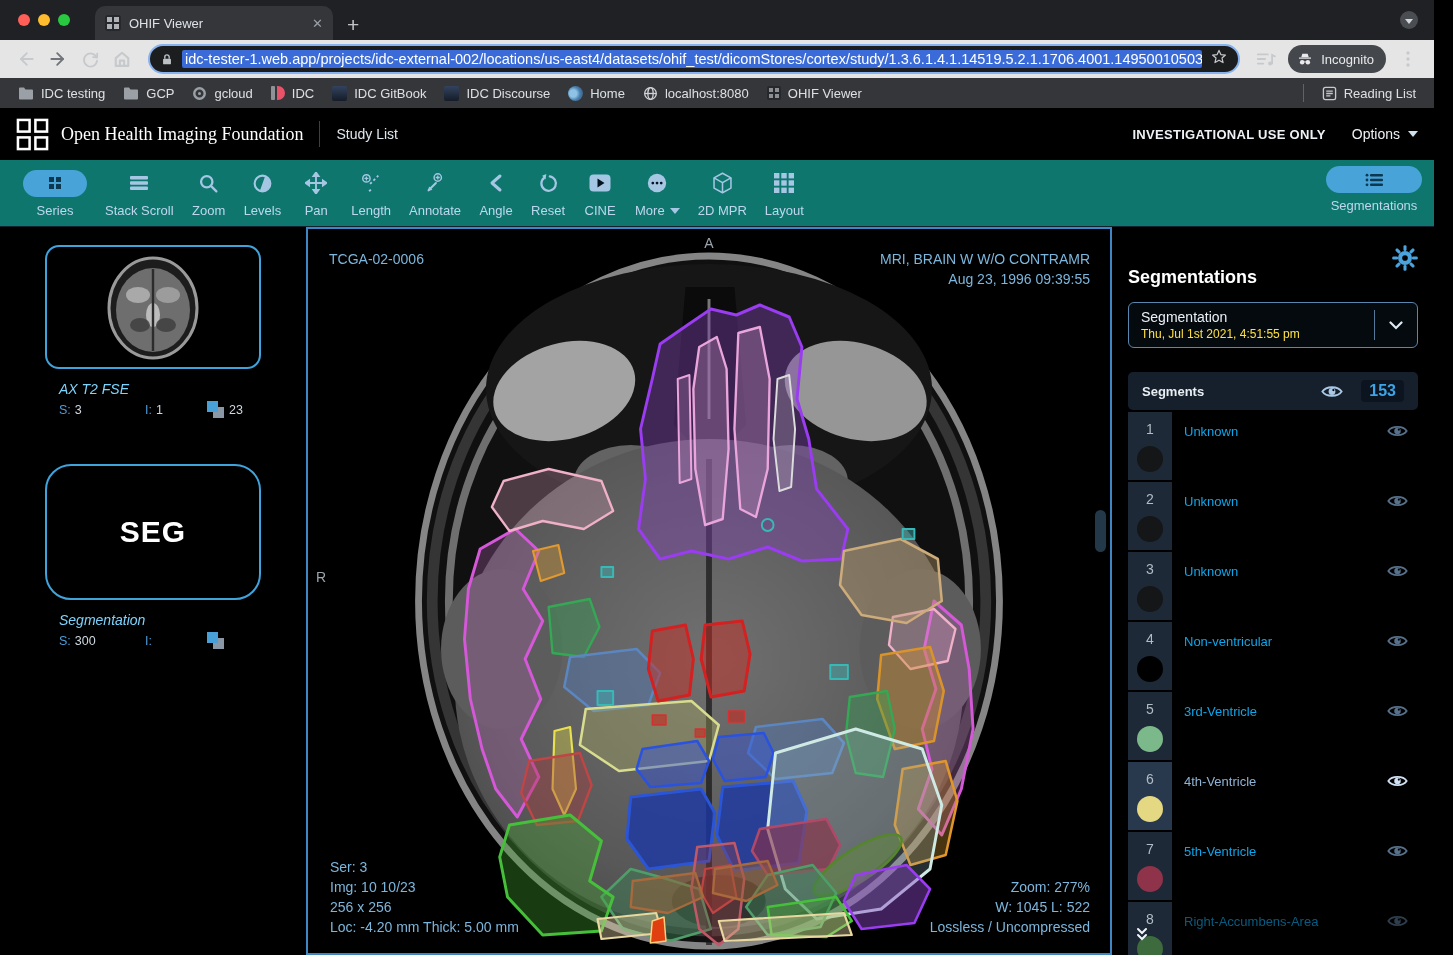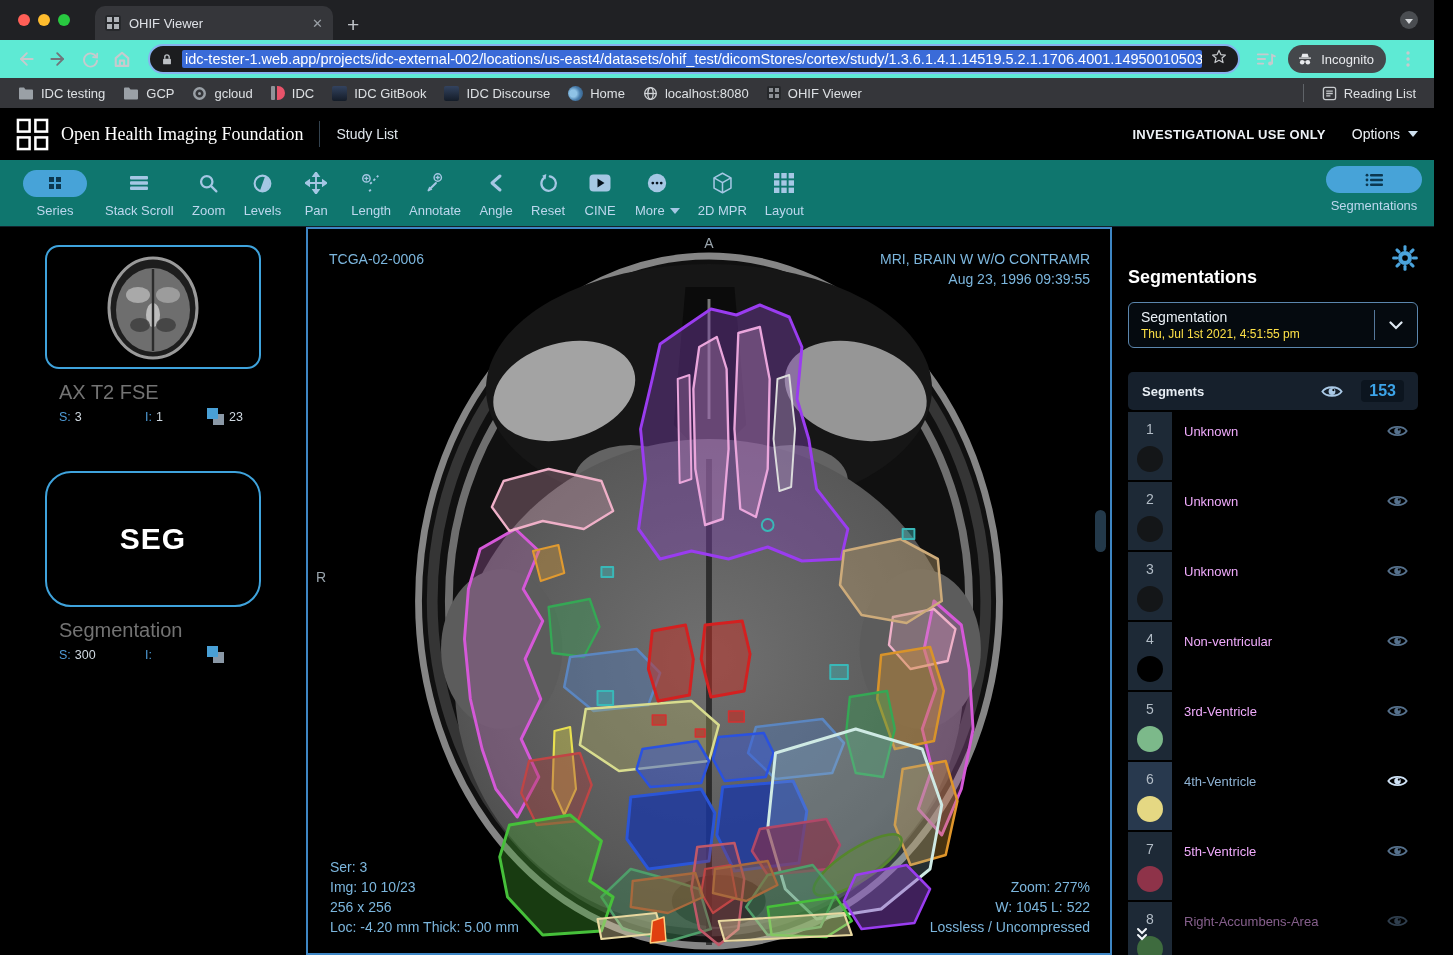--- a/index.html
+++ b/index.html
@@ -17,21 +17,21 @@
     grid-template-columns:5px 5px; grid-template-rows:5px 5px; gap:2px; place-content:center; flex:none;}
   .tab-fav i { background:#aeb2b7; display:block; }
   .tab-title { flex:1; font-size:13px; color:#dee1e6; white-space:nowrap; overflow:hidden; }
   .tab-close { color:#9aa0a6; font-size:13px; cursor:default; }
   .newtab { margin-left:14px; margin-bottom:5px; color:#c0c4c9; font-size:21px; line-height:21px; }
   .tb-badge { position:absolute; right:16px; top:11px; width:18px; height:18px; border-radius:50%;
     background:#4a4d51; display:flex; align-items:center; justify-content:center; }
   .tb-badge span { width:0; height:0; border-left:4px solid transparent; border-right:4px solid transparent;
     border-top:5px solid #d5d8db; margin-top:2px; }
 
-  .navbar { height:38px; background:#5eead4; display:flex; align-items:center; padding:0 12px; gap:4px; flex:none; }
+  .navbar { height:38px; background:#e5e5e5; display:flex; align-items:center; padding:0 12px; gap:4px; flex:none; }
   .navico { width:28px; height:28px; display:flex; align-items:center; justify-content:center; flex:none; }
   .urlpill { flex:1; height:30px; margin:0 8px; background:#1c1d1f; border:2px solid #86b2ef; border-radius:16px;
     display:flex; align-items:center; padding:0 10px; min-width:0; }
   .urltext { font-size:14.5px; color:#fff; background:#3a6bd8; padding:1px 3px; border-radius:2px;
     white-space:nowrap; overflow:hidden; flex:0 1 auto; }
   .pill-star { margin-left:auto; flex:none; padding-left:8px; }
   .chip { height:28px; background:#44474b; border-radius:14px; display:flex; align-items:center;
     gap:7px; padding:0 12px 0 8px; color:#e8eaed; font-size:13px; flex:none; margin:0 4px; }
 
   .bookbar { height:30px; background:#35363a; display:flex; align-items:center; padding:0 10px; gap:2px; flex:none; }
@@ -70,21 +70,21 @@
 
   .content { flex:1; display:flex; min-height:0; }
 
   
   .sidebar { width:306px; background:#000; padding-top:18px; flex:none; }
   .thumbcard { width:216px; margin:0 auto; }
   .thumbframe { height:124px; border:2px solid #3fa3dc; border-radius:14px; background:#000;
     display:flex; align-items:center; justify-content:center; overflow:hidden; }
   .thumbframe.seg { height:136px;border-radius:26px; }
   .segtext { font-size:30px; font-weight:600; color:#fff; letter-spacing:1px; }
-  .thumbtitle { margin:12px 0 4px 14px; font-size:20px; color:#737373; }
+  .thumbtitle { margin:12px 0 4px 14px; font-size:14px; color:#7dd3fc;font-style:italic; }
   .thumbmeta { display:flex; align-items:center; margin-left:14px; font-size:12.5px; color:#cfd8e0; }
   .mk { color:#4f9cd8; margin-right:4px; }
   .mi { margin-right:6px; }
   .meta-s { width:86px; display:flex; }
   .meta-i { width:62px; display:flex; }
   .stackico { position:relative; width:17px; height:17px; margin-right:5px; }
   .stackico .b1 { position:absolute; right:0; bottom:0; width:11px; height:11px; background:#8a98a6; }
   .stackico .b2 { position:absolute; left:0; top:0; width:11px; height:11px; background:#49a0d6; }
   .gap2 { height:46px; }
 
@@ -110,21 +110,21 @@
   .seghead .lbl { font-size:13px; font-weight:bold; color:#e8eef4; }
   .seghead .eye { margin-left:auto; color:#aac9e6; display:flex; }
   .segcount { margin-left:18px; background:#0c151f; color:#3da4e8; font-size:16px; font-weight:bold;
     padding:2px 8px; border-radius:4px; }
   .seg-list { margin-top:2px; height:calc(100% - 180px); overflow:hidden; position:relative; }
   .seg-row { display:flex; height:68px; margin-bottom:2px; }
   .seg-left { width:44px; background:#1d2936; display:flex; flex-direction:column; align-items:center; padding-top:9px; flex:none; }
   .seg-num { font-size:14px; color:#b2bcc6; }
   .seg-dot { width:26px; height:26px; border-radius:50%; margin-top:9px; background:#15181c; }
   .seg-body { flex:1; display:flex; justify-content:space-between; padding:12px 10px 0 12px; }
-  .seg-label { font-size:13px; color:#f0abfc; }
+  .seg-label { font-size:13px; color:#0ea5e9; }
   .seg-eye { color:#56718c; display:flex; }
   .seg-row.active .seg-left { background:#28394e; }
   .seg-row.active .seg-label { color:#8fb3d4; }
   .seg-row.active .seg-eye { color:#cfe2f5; }
   .seg-row.dim .seg-label, .seg-row.dim .seg-eye { opacity:.55; }
   .more-chev { position:absolute; left:6px; bottom:14px; color:#f2f6fa; z-index:4; }
 </style>
 </head>
 <body>
 

